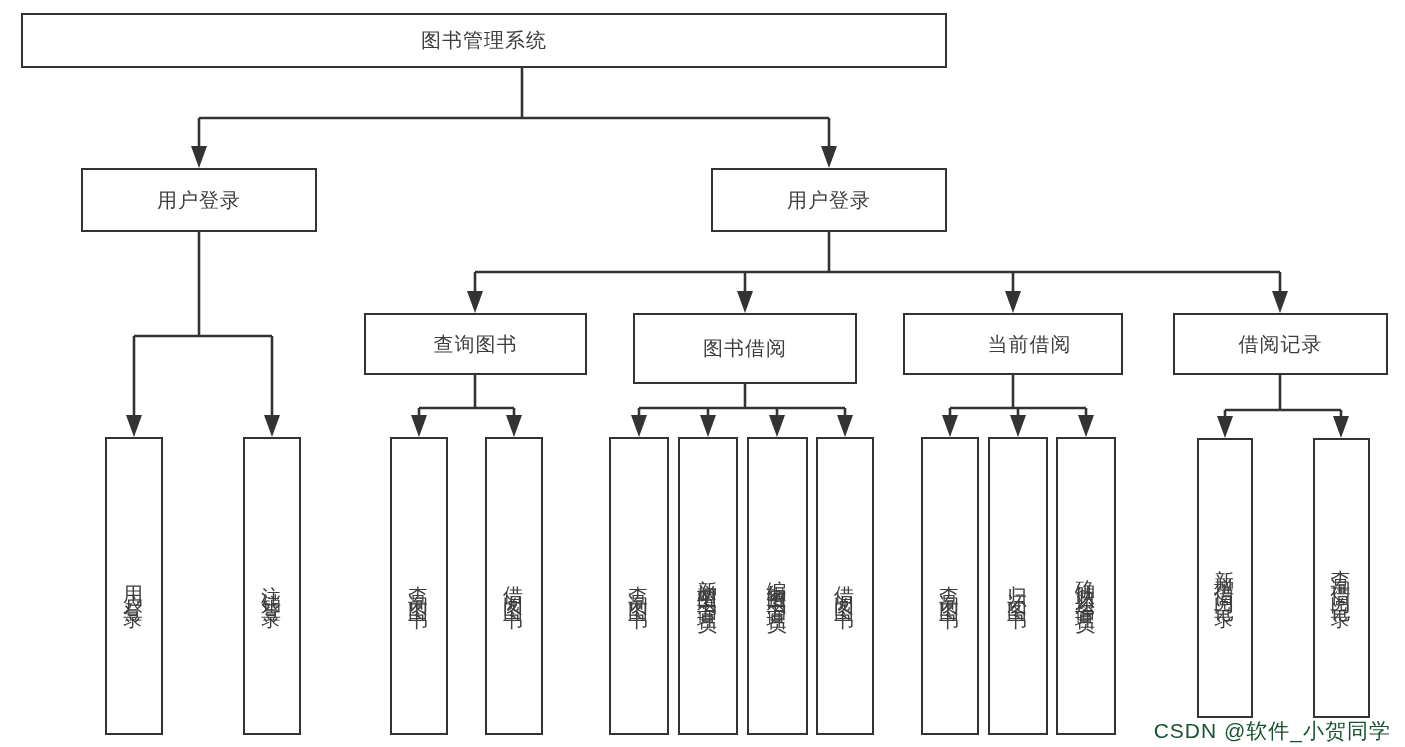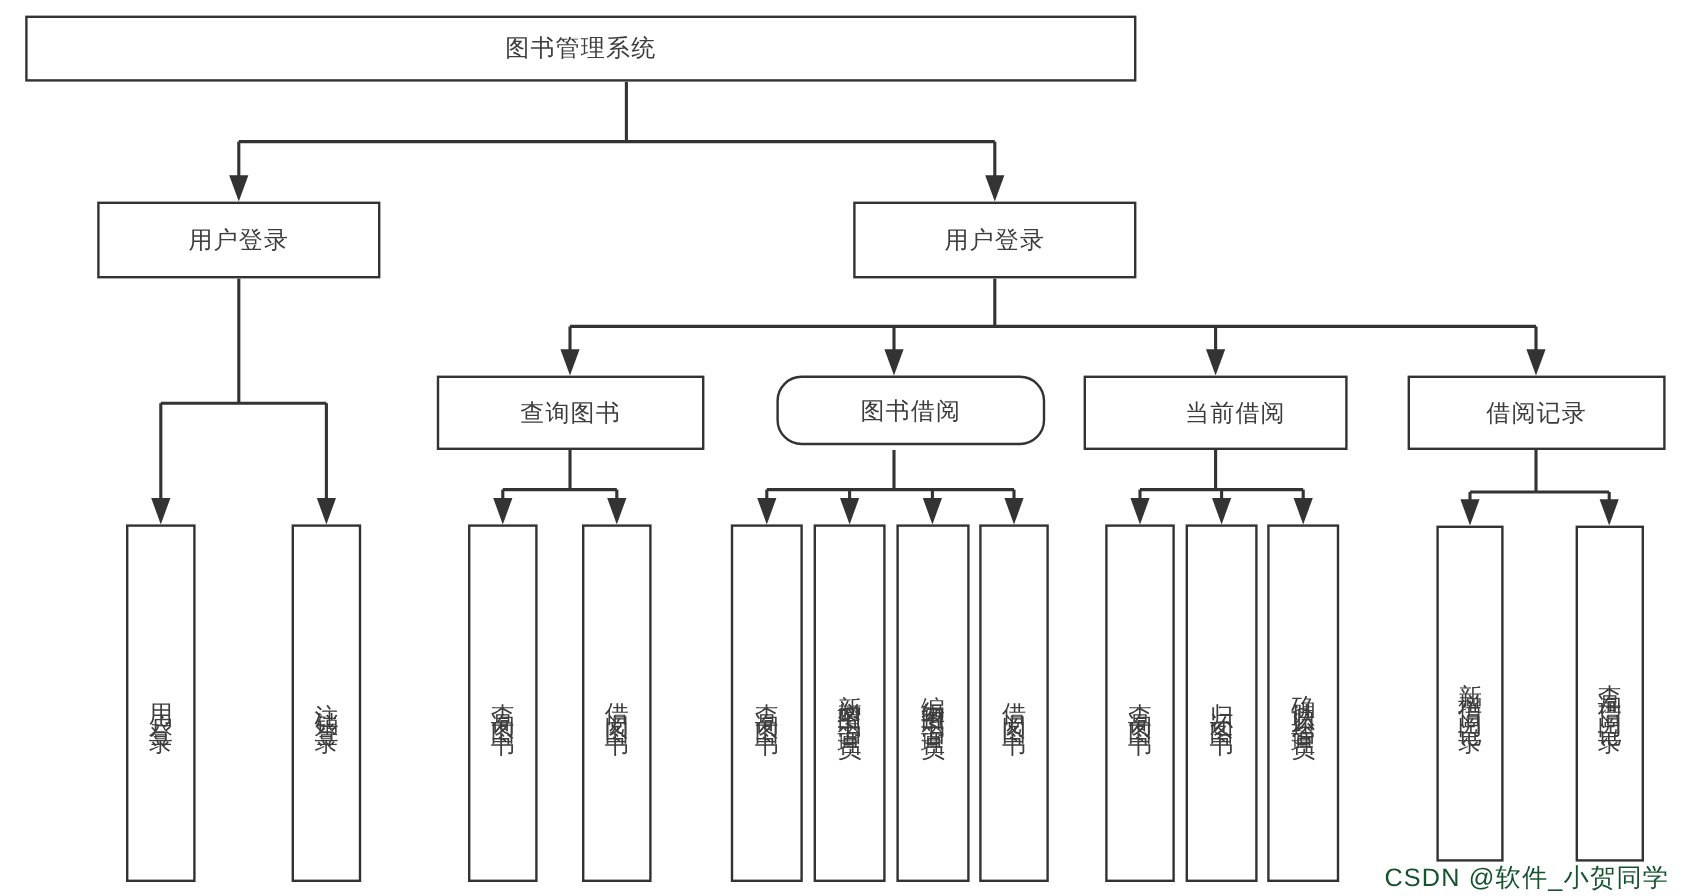--- a/index.html
+++ b/index.html
@@ -121,21 +121,21 @@
     <path d="M1341,410 L1341,421"></path>
       <polygon points="1333,416 1349,416 1341,438"></polygon>
   </svg>
 
   <div class="hbox" style="left:21px; top:13px; width:926px; height:55px;">图书管理系统</div>
 
   <div class="hbox" style="left:81px; top:168px; width:236px; height:64px;">用户登录</div>
   <div class="hbox" style="left:711px; top:168px; width:236px; height:64px;">用户登录</div>
 
   <div class="hbox" style="left:364px; top:313px; width:223px; height:62px;">查询图书</div>
-  <div class="hbox" style="left:647px; top:313px; width:224px; height:58px;border-radius:21px;">图书借阅</div>
+  <div class="hbox" style="left:633px; top:313px; width:224px; height:71px;">图书借阅</div>
   <div class="hbox" style="left:903px; top:313px; width:220px; height:62px;padding-left:33px;">当前借阅</div>
   <div class="hbox" style="left:1173px; top:313px; width:215px; height:62px;">借阅记录</div>
 
   <div class="vbox" style="left:105px; top:437px; width:58px; height:298px;">用户登录</div>
   <div class="vbox" style="left:243px; top:437px; width:58px; height:298px;">注销登录</div>
 
   <div class="vbox" style="left:390px; top:437px; width:58px; height:298px;">查询图书</div>
   <div class="vbox" style="left:485px; top:437px; width:58px; height:298px;">借阅图书</div>
 
   <div class="vbox" style="left:609px; top:437px; width:60px; height:298px;">查询图书</div>

